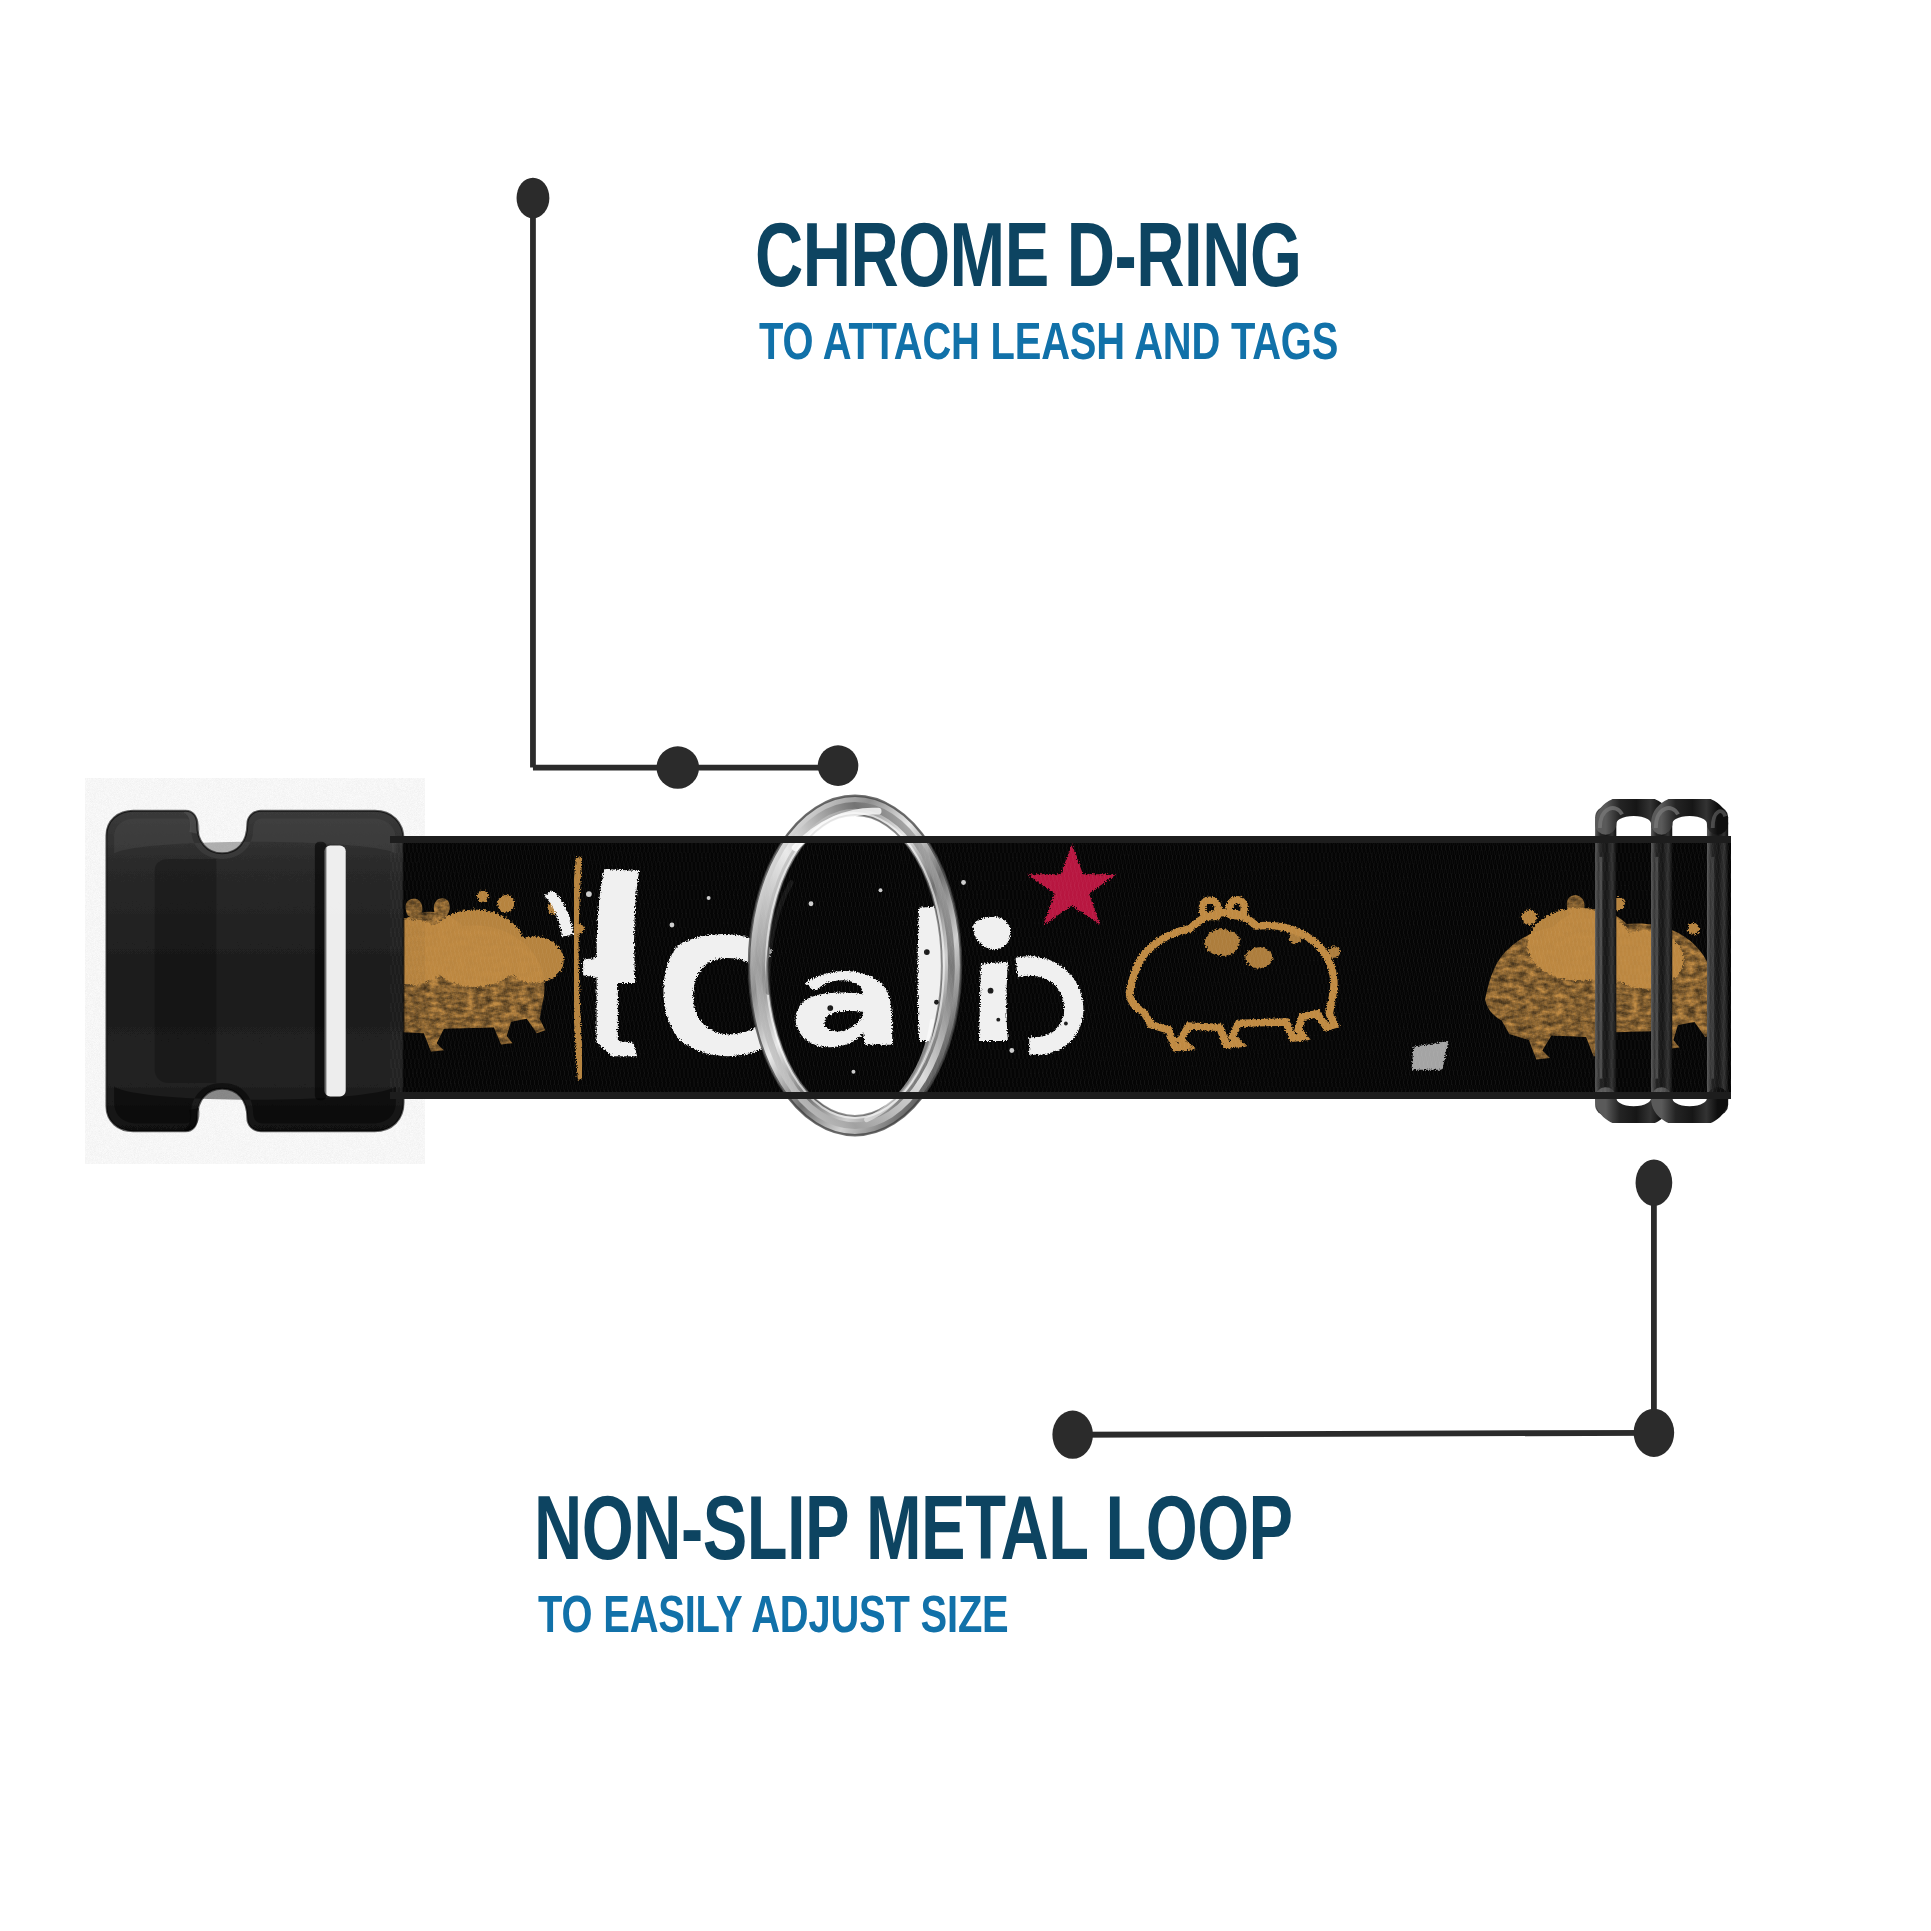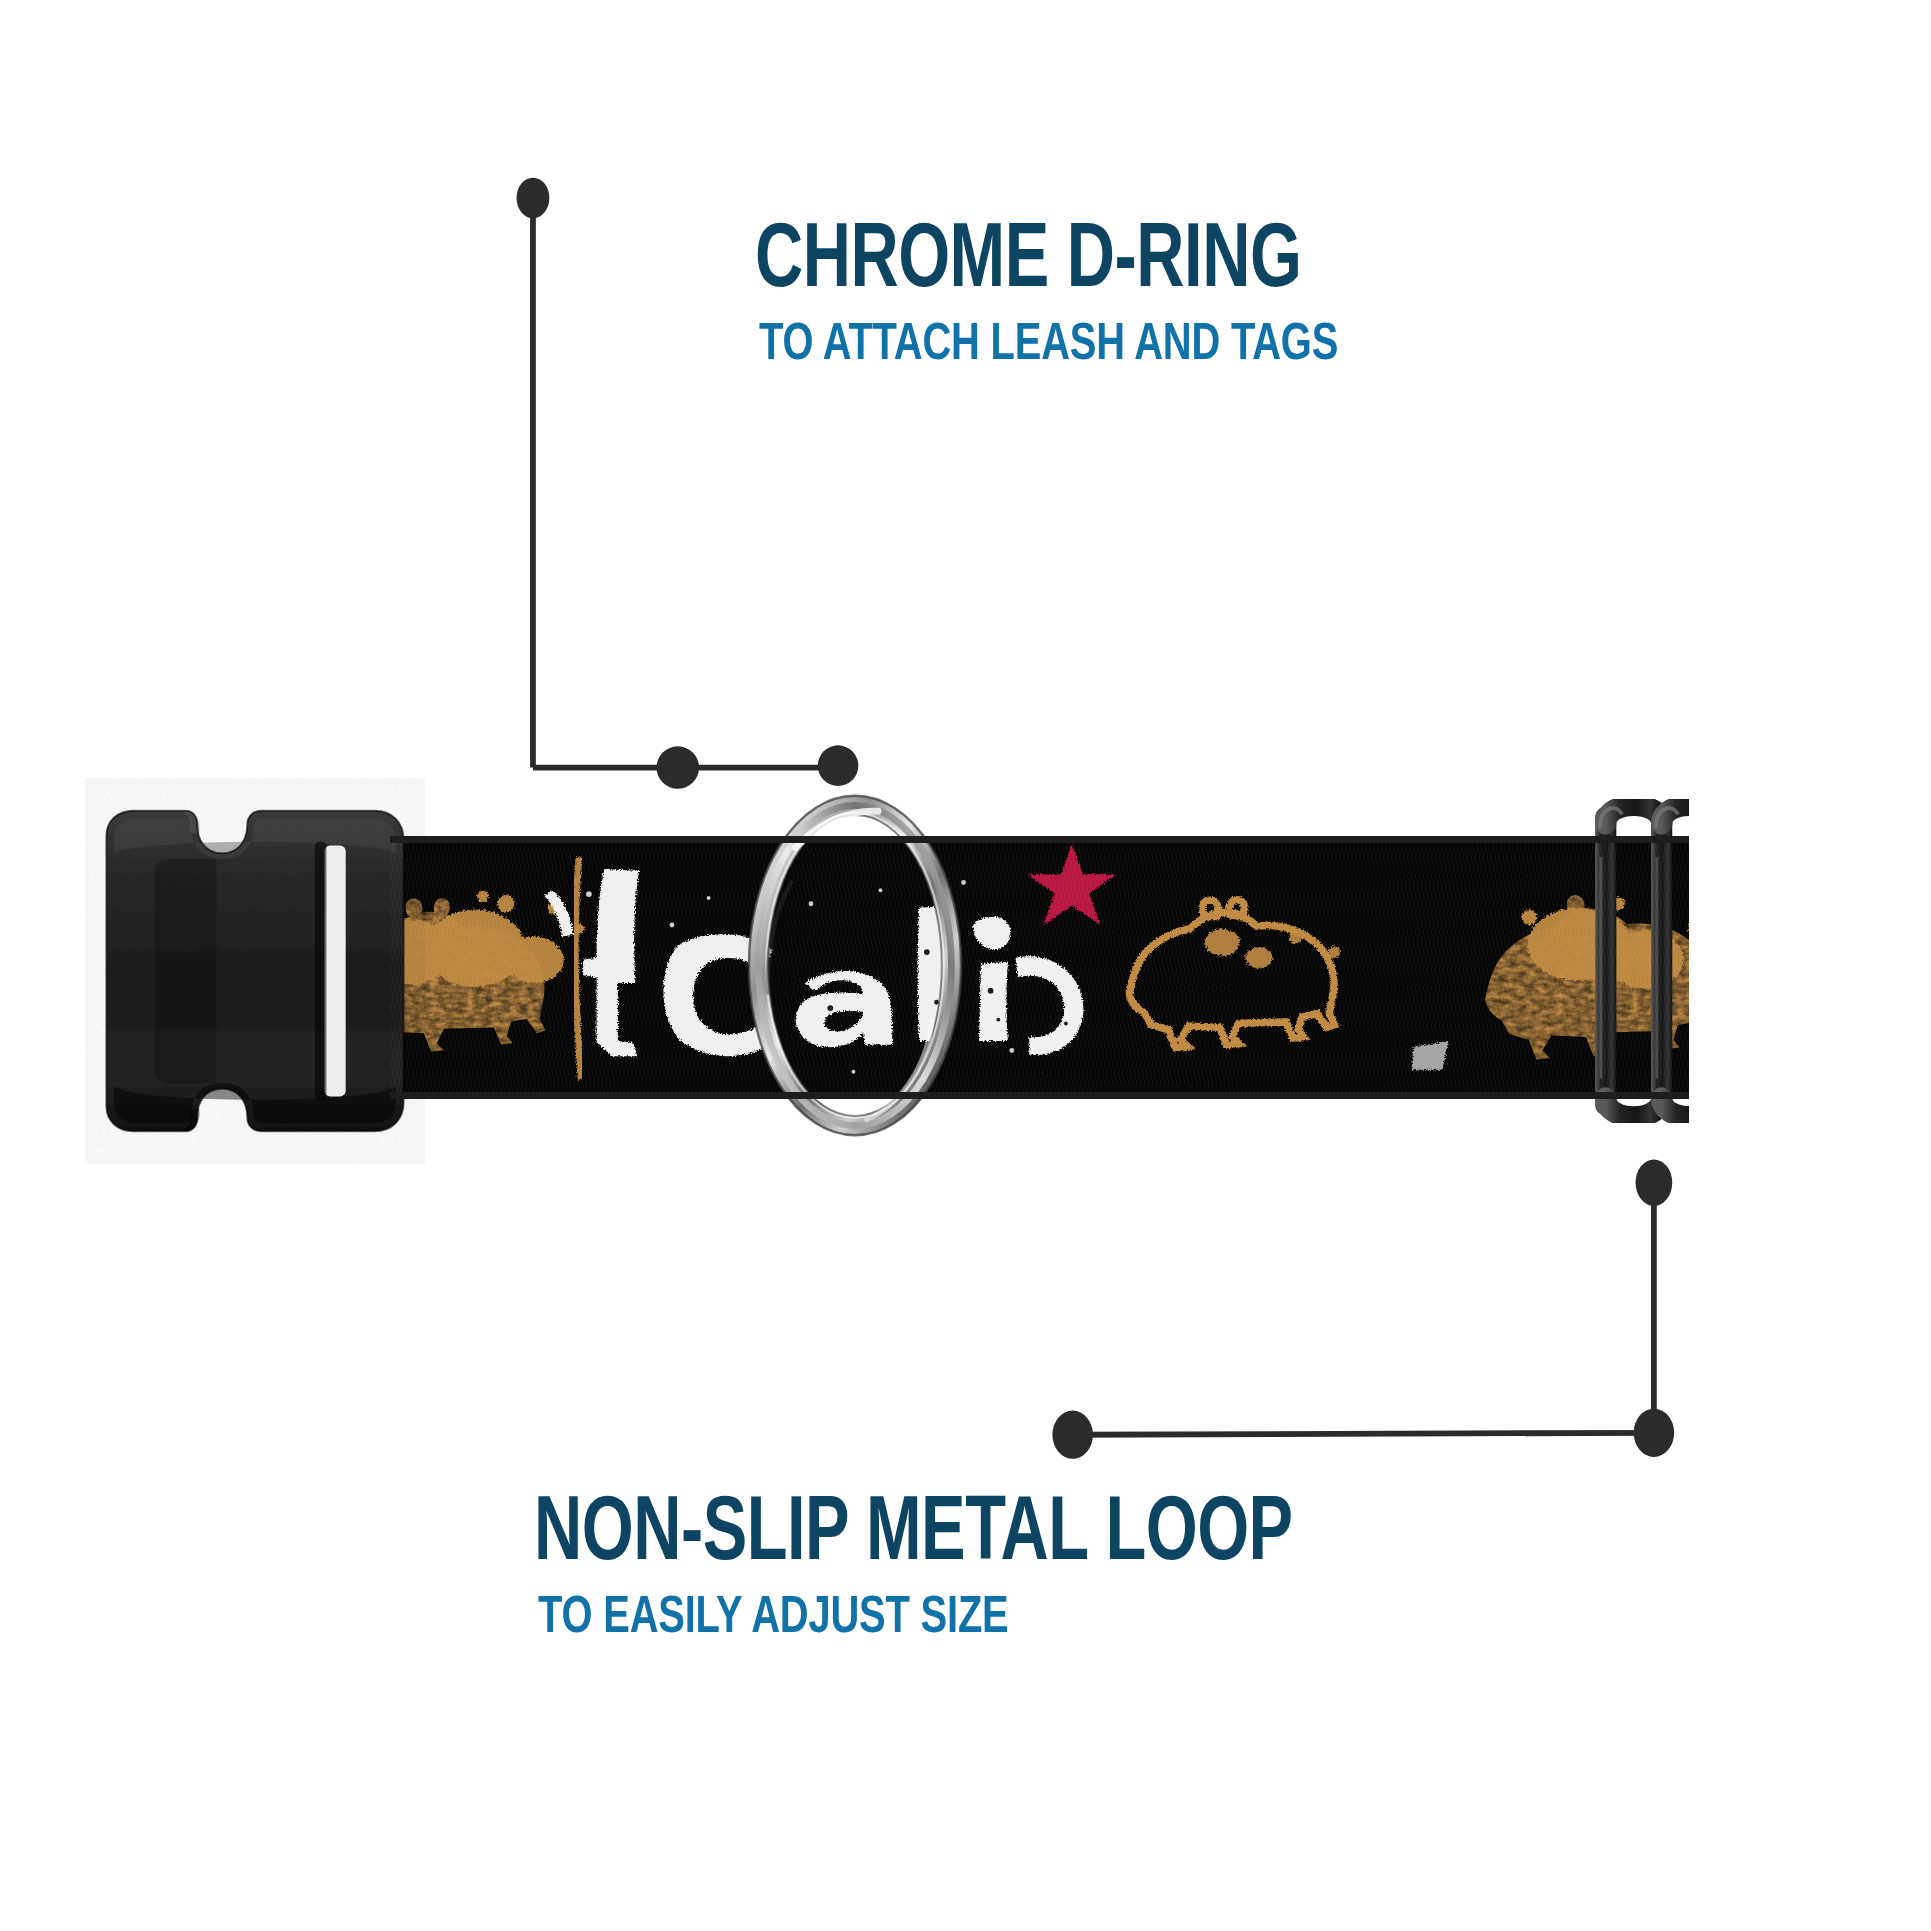--- a/index.html
+++ b/index.html
@@ -8,20 +8,21 @@
     padding: 0;
     background: #ffffff;
   }
   #stage {
     position: relative;
     width: 1689px;
     height: 1931px;
     background: #ffffff;
     overflow: hidden;
     font-family: "Liberation Sans", sans-serif;
+    padding-left: 42px;
   }
 
   
   .callout-title {
     position: absolute;
     font-family: "Liberation Sans", sans-serif;
     font-weight: bold;
     color: #0d4461;
     letter-spacing: -0.5px;
     white-space: nowrap;

